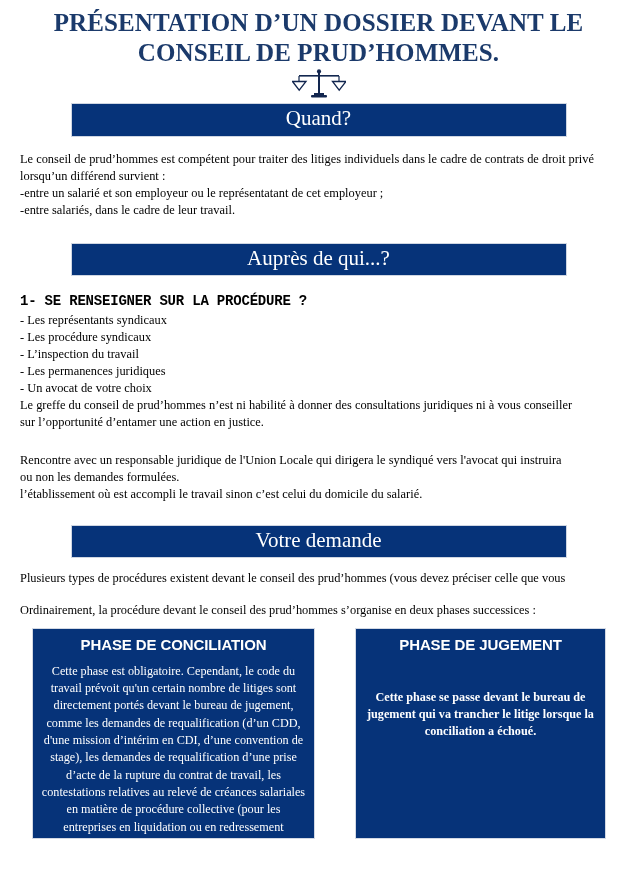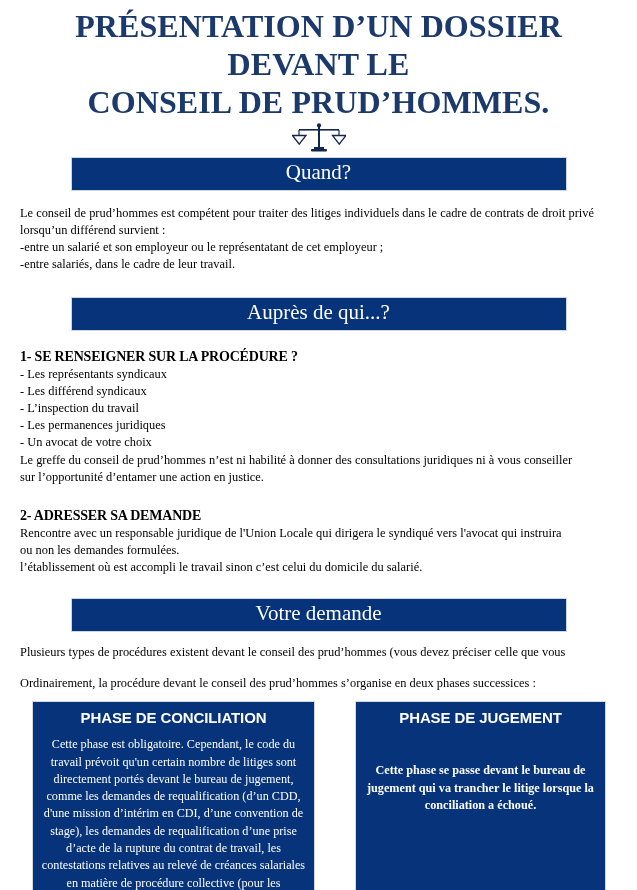--- a/index.html
+++ b/index.html
@@ -20,21 +20,21 @@
     height: 890px;
     box-sizing: border-box;
   }
 
   
   .doc-title {
     margin: 8px 0 0 0;
     padding: 0 24px;
     text-align: center;
     font-family: "Liberation Serif", serif;
-    font-size: 32px;
+    font-size: 25px;
     line-height: 1.18;
     font-weight: bold;
     color: #1b3a6b;
     letter-spacing: 0.1px;
   }
   .doc-title .t-line { display: block; }
 
   
   .scales-wrap {
     text-align: center;
@@ -63,21 +63,21 @@
   .body-block {
     padding: 0 31px 0 20px;
     font-family: "Liberation Serif", serif;
     font-size: 12.4px;
     line-height: 1.38;
     text-align: left;
   }
   .body-block p { margin: 0; }
 
   .sub-head {
-    font-family: Liberation Serif, serif;
+    font-family: Liberation Mono, monospace;
     font-weight: bold;
     font-size: 14px;
     letter-spacing: -0.2px;
     color: #000000;
     margin: 0;
   }
 
   .bullet-list { margin: 0; }
   .bullet-list .li { margin: 0; }
   .red-block { color: #000000; }
@@ -161,33 +161,32 @@
 
   <div class="sp-24"></div>
 
   <div class="banner">Auprès de qui...?</div>
   <div class="sp-16"></div>
 
   <div class="body-block">
     <p class="sub-head">1- SE RENSEIGNER SUR LA PROCÉDURE ?</p>
     <div class="bullet-list">
       <p class="li">- Les représentants syndicaux</p>
-      <p class="li">- Les différend syndicaux</p>
+      <p class="li">- Les procédure syndicaux</p>
       <p class="li">- L’inspection du travail</p>
       <p class="li">- Les permanences juridiques</p>
       <p class="li">- Un avocat de votre choix</p>
     </div>
     <p class="red-block">Le greffe du conseil de prud’hommes n’est ni habilité à donner des consultations juridiques ni à vous conseiller</p>
     <p class="red-block">sur l’opportunité d’entamer une action en justice.</p>
   </div>
 
   <div class="sp-20"></div>
 
   <div class="body-block">
-    <p class="sub-head">2- ADRESSER SA DEMANDE</p>
     <p>Rencontre avec un responsable juridique de l'Union Locale qui dirigera le syndiqué vers l'avocat qui instruira</p>
     <p>ou non les demandes formulées.</p>
     <p>l’établissement où est accompli le travail sinon c’est celui du domicile du salarié.</p>
   </div>
 
   <div class="sp-22"></div>
 
   <div class="banner">Votre demande</div>
   <div class="sp-12"></div>
 

